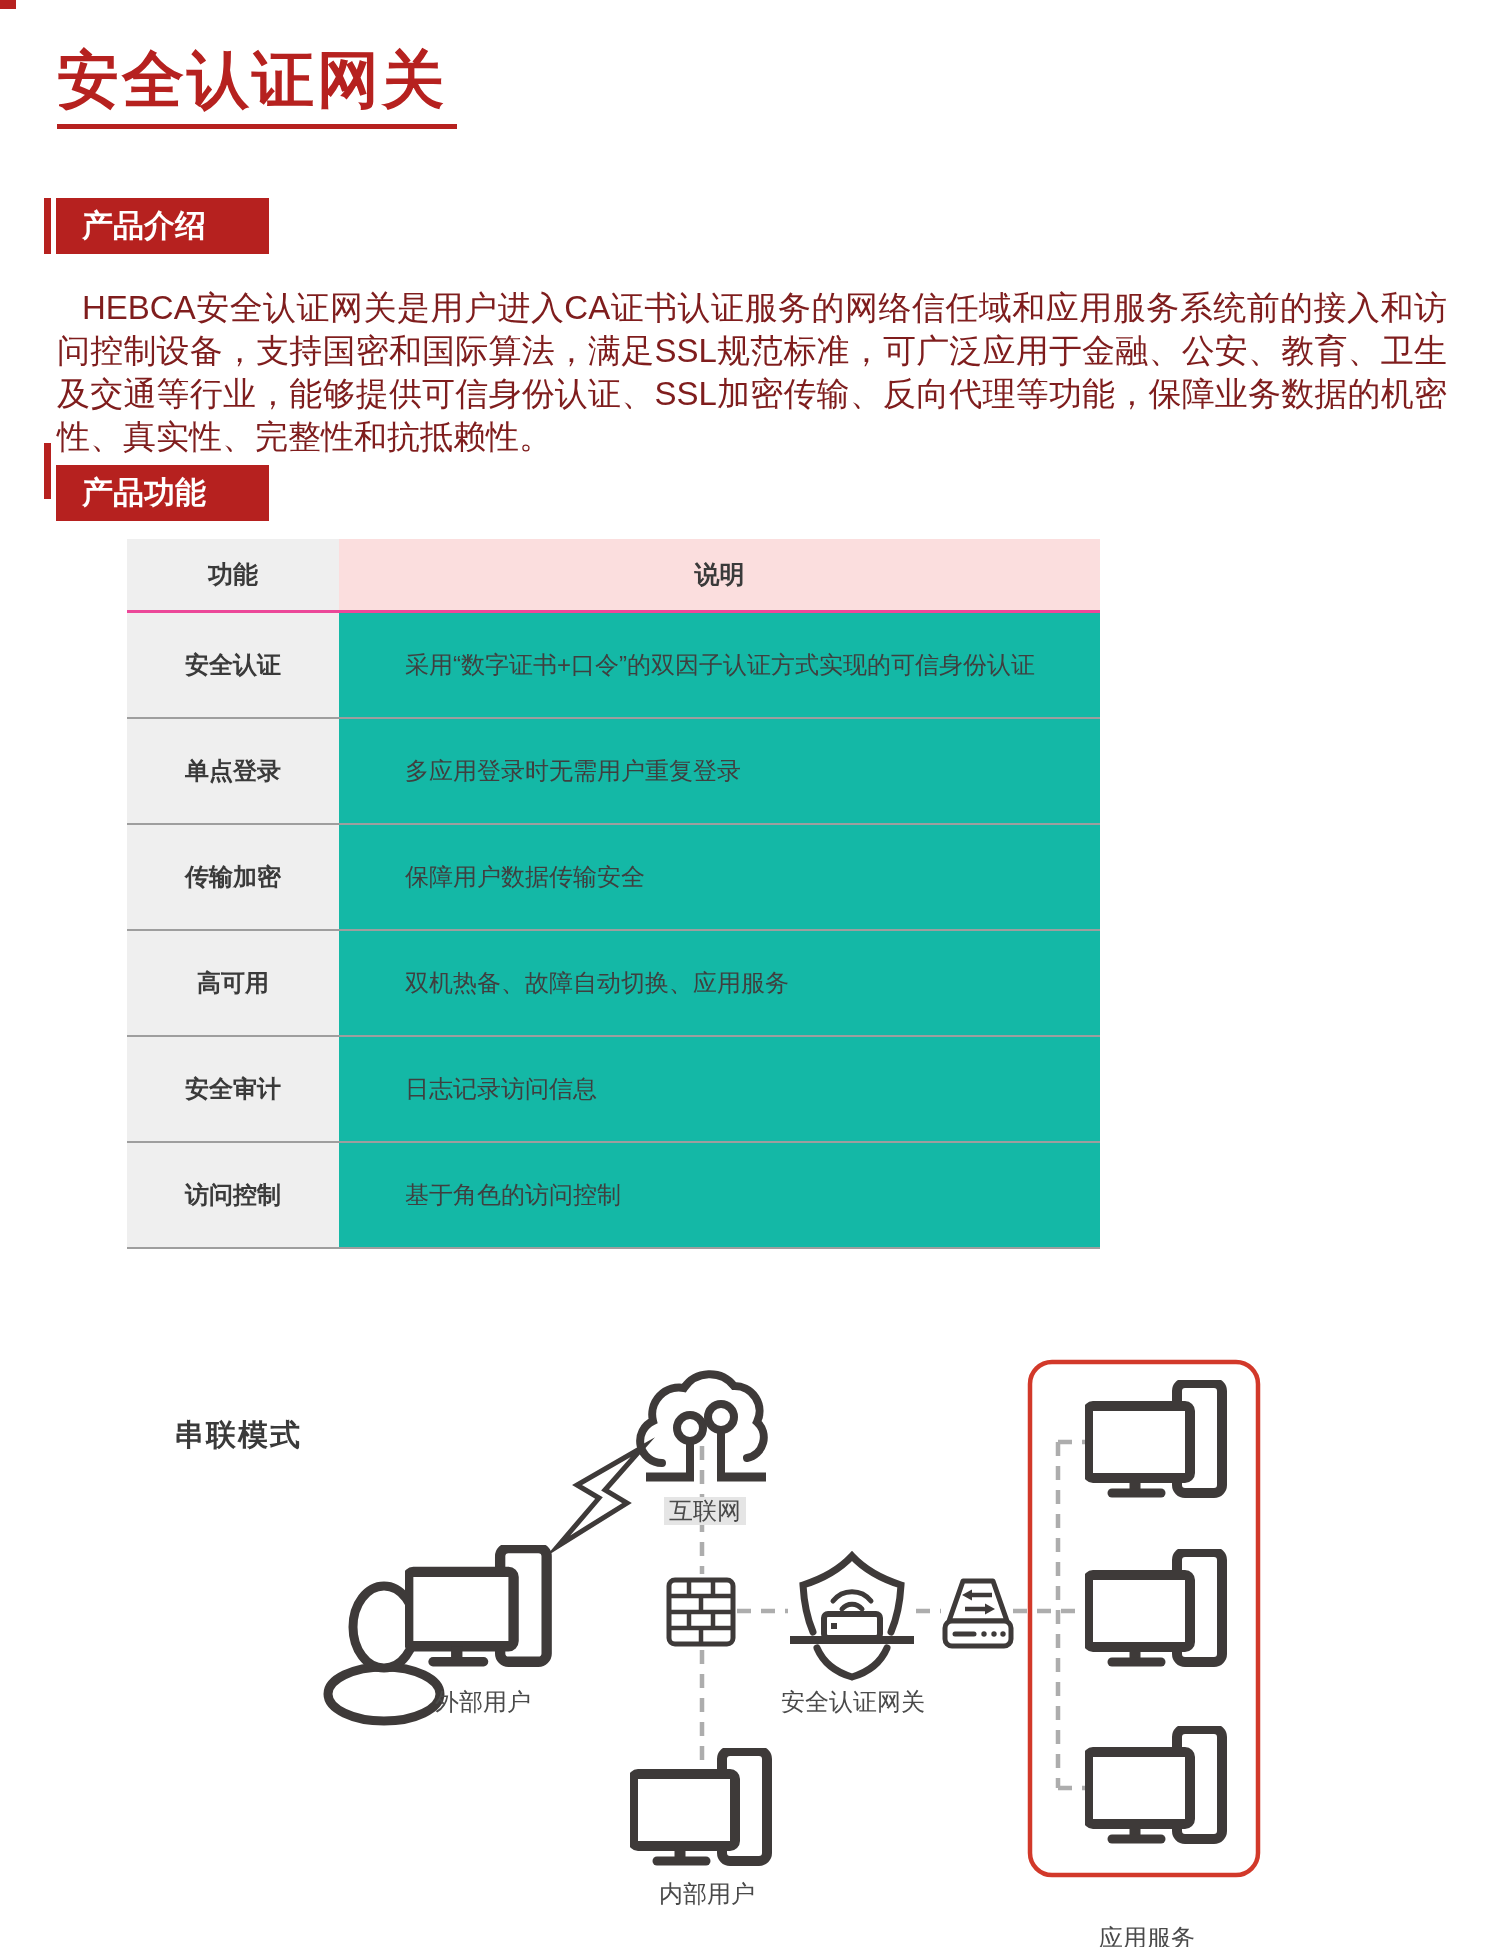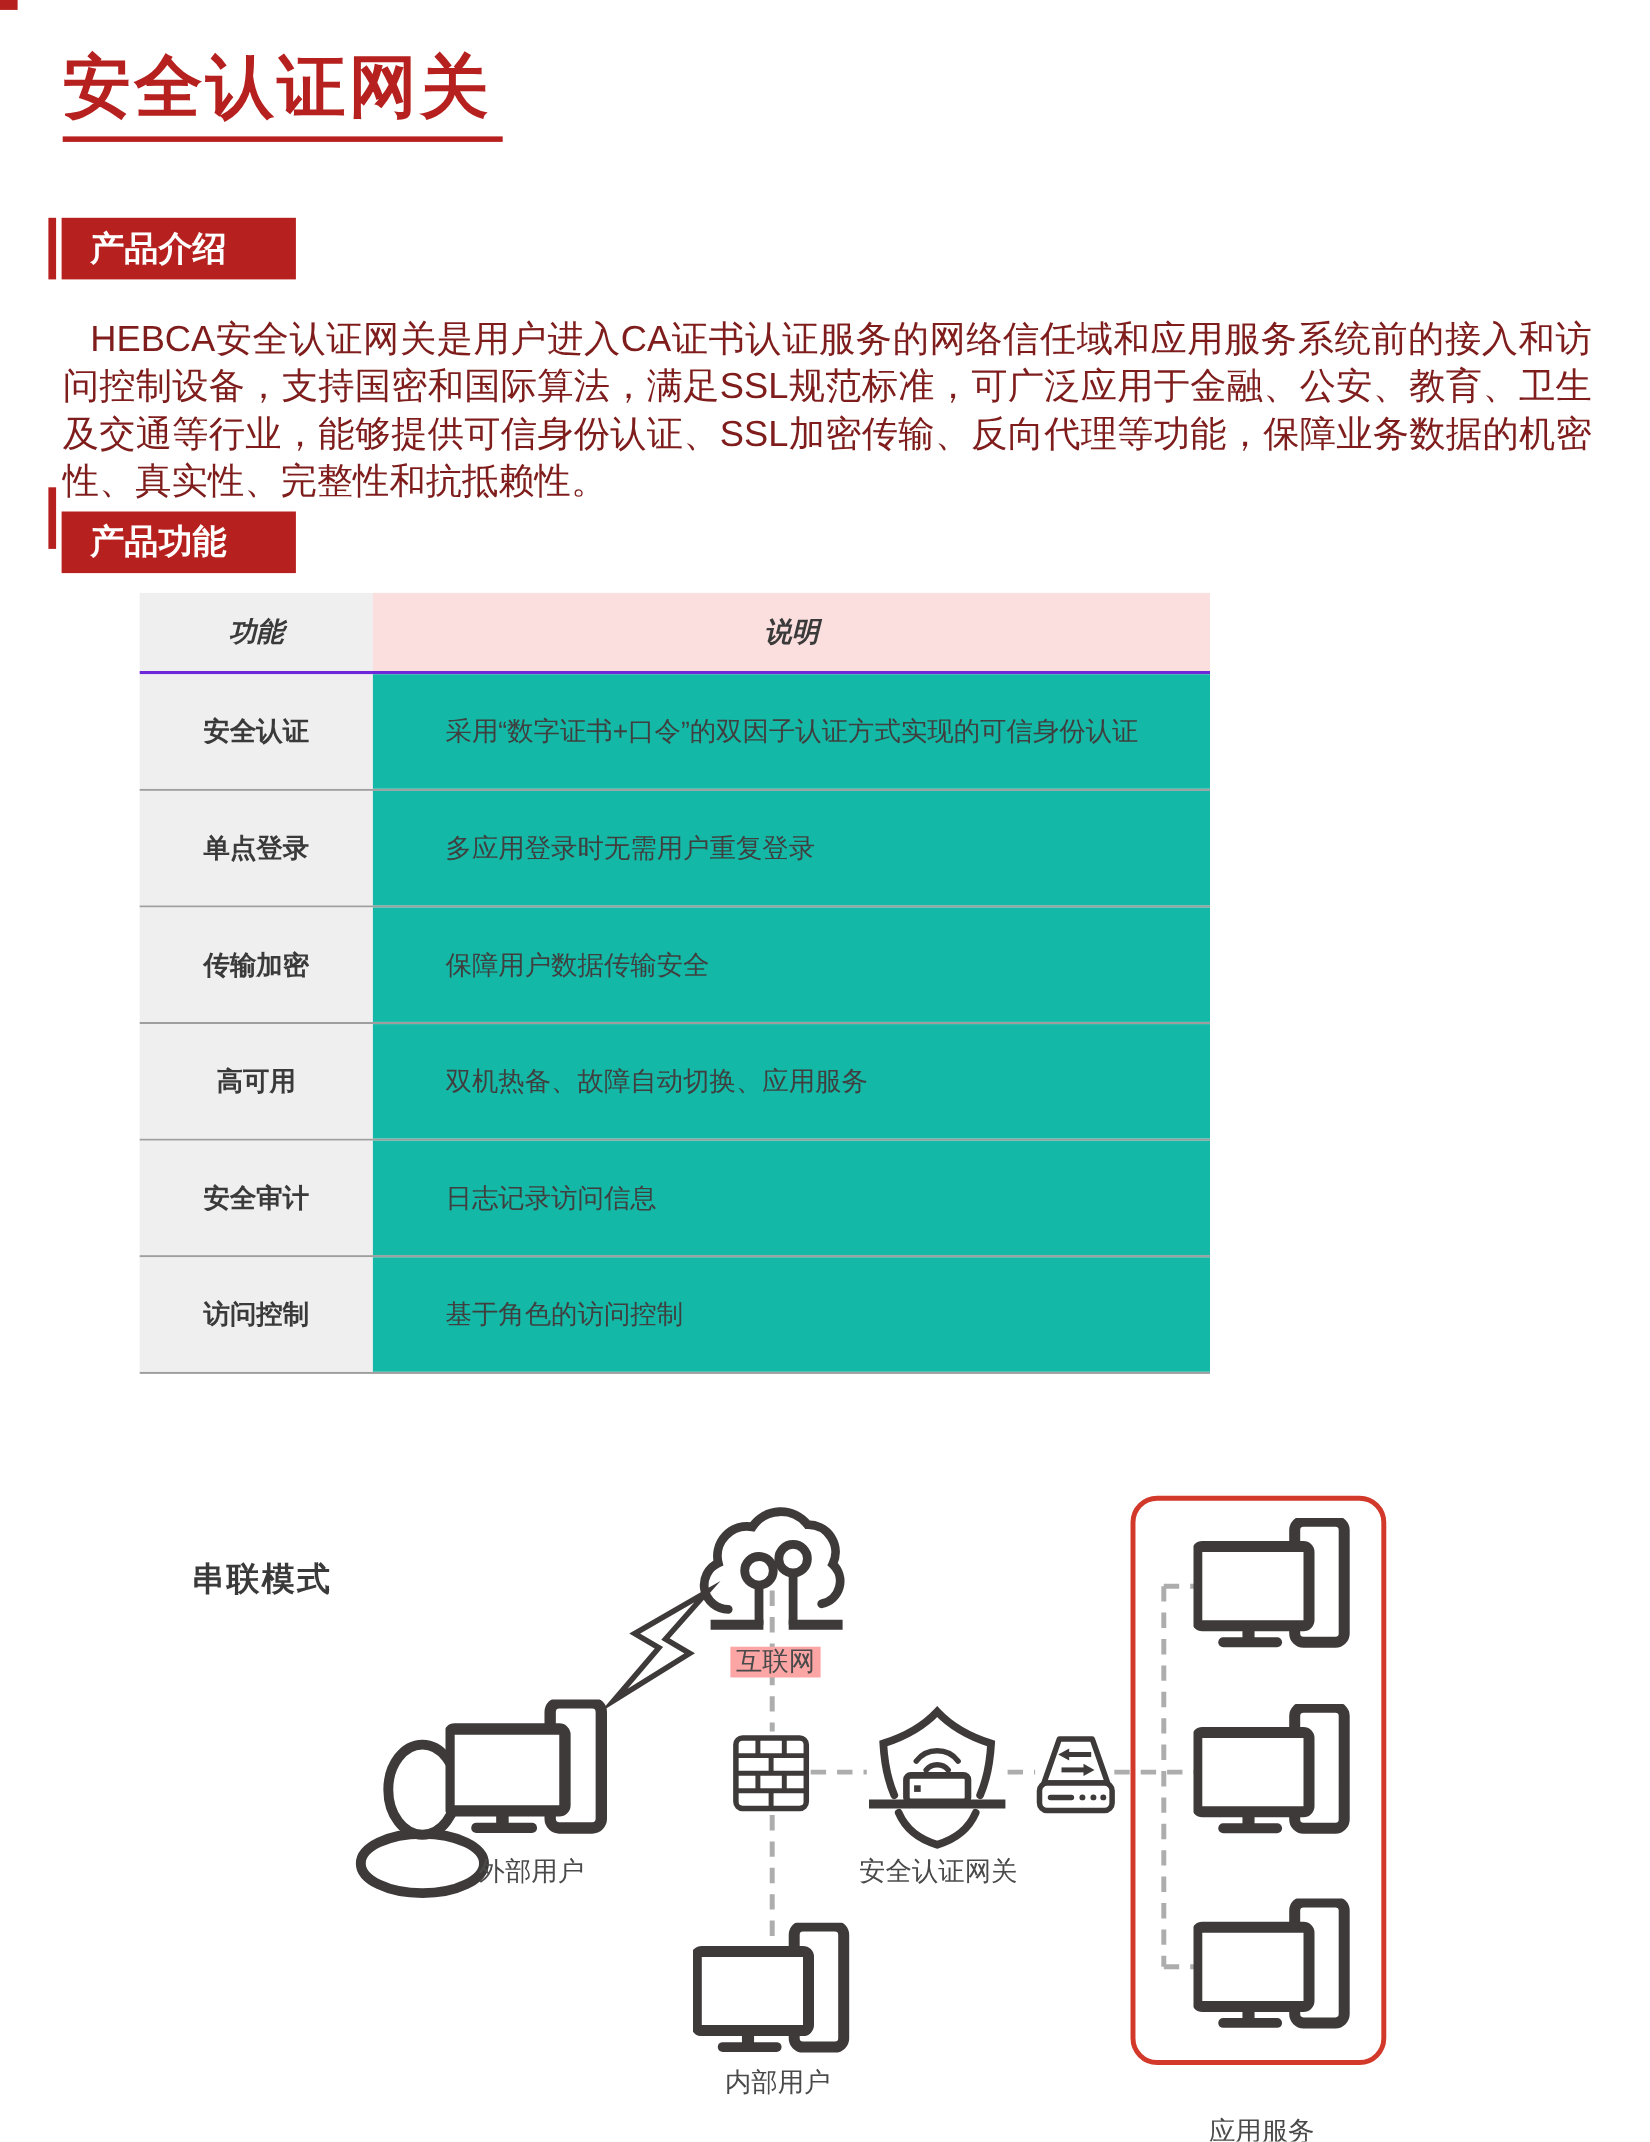--- a/index.html
+++ b/index.html
@@ -16,35 +16,35 @@
   .sec-box { position:absolute; left:56px; width:213px; height:56px; background:#b6211f;
              color:#fff; font-size:31px; font-weight:bold; line-height:56px; padding-left:26px; }
   .sec-intro-bar { top:198px; } .sec-intro-box { top:198px; }
   .sec-feat-bar  { top:443px; } .sec-feat-box  { top:465px; }
 
   .intro-text { position:absolute; left:57px; top:286px; width:1390px;
                 font-size:33px; line-height:43px; color:#7f1d1d;
                 text-align:justify; text-indent:25px; }
 
   .ftable { position:absolute; left:127px; top:539px; width:973px; }
-  .thead { display:flex; height:74px; border-bottom:3px solid #6d28d9;font-style:italic; }
+  .thead { display:flex; height:74px; border-bottom:3px solid #ec4899; }
   .trow  { display:flex; height:106px; border-bottom:2px solid #9e9e9e; }
   .cell-f { width:212px; background:#efefef; display:flex; align-items:center; justify-content:center;
             font-weight:bold; font-size:24px; color:#3a3a3a; }
   .thead .cell-f { font-size:25px; }
   .cell-d { flex:1; display:flex; align-items:center; padding-left:66px;
             font-size:24px; color:#3f3f3f; background:#14b8a6; }
   .thead .cell-d { background:#fbdede; justify-content:center; padding-left:0;
                    font-weight:bold; font-size:25px; color:#3a3a3a; }
 
   .diagram { position:absolute; left:0; top:1330px; width:1500px; height:617px; }
   .diagram svg { position:absolute; left:0; top:0; }
   .dlabel { position:absolute; font-size:24px; color:#4a4a4a; white-space:nowrap;
             transform:translateX(-50%); line-height:28px; }
-  .dlabel-internet { left:705px; top:167px; background:#fca5a5; padding:0 5px; }
+  .dlabel-internet { left:705px; top:167px; background:#e5e5e5; padding:0 5px; }
   .dlabel-external { left:483px; top:358px; }
   .dlabel-gateway  { left:853px; top:358px; }
   .dlabel-internal { left:707px; top:550px; }
   .dlabel-app      { left:1147px; top:594px;text-align:right; }
   .mode-label { position:absolute; left:174px; top:85px; font-size:30px; font-weight:bold;
                 color:#3a3a3a; letter-spacing:2px; }
 </style>
 </head>
 <body>
 

